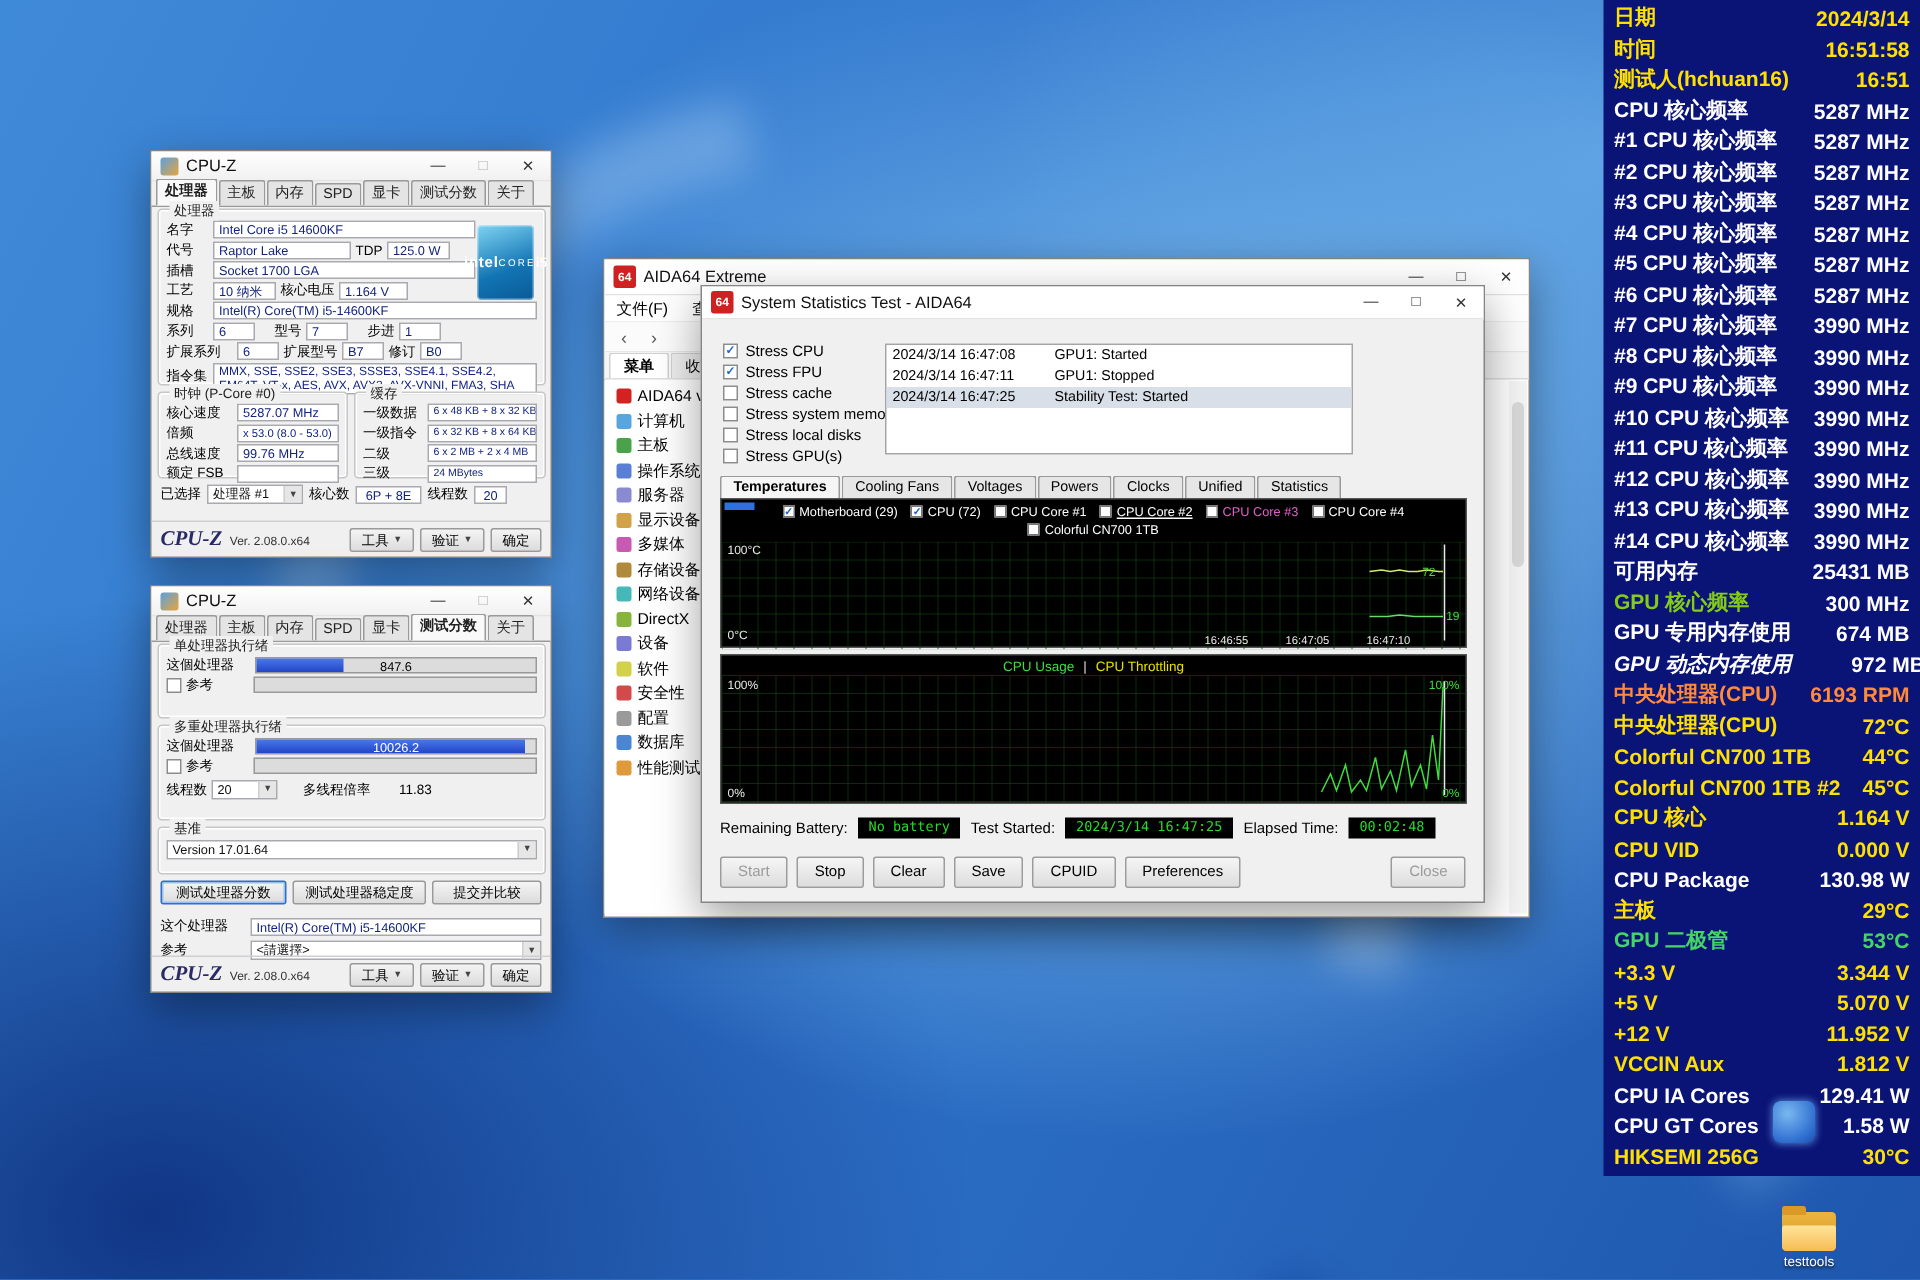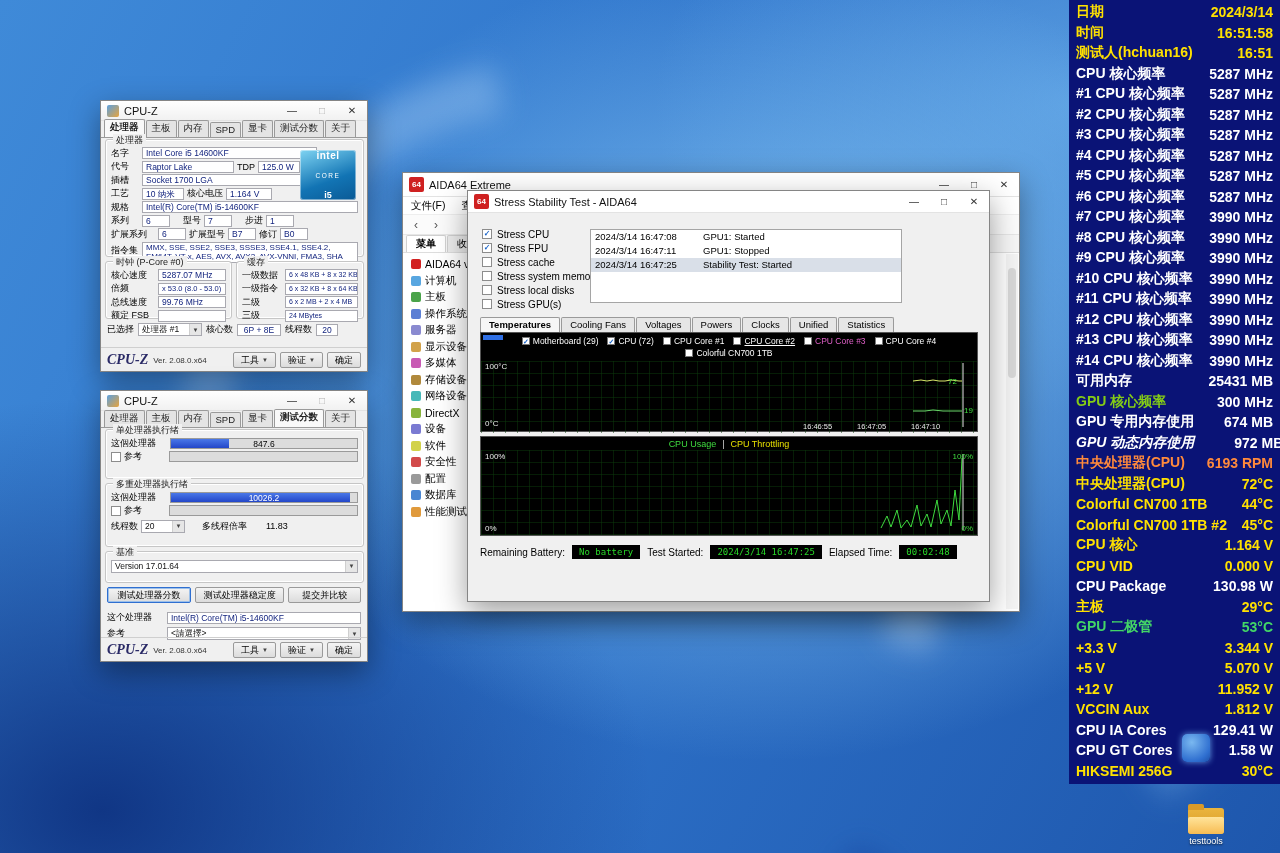--- a/index.html
+++ b/index.html
@@ -40,21 +40,21 @@
 .cz-row{display:flex;align-items:center;height:12.5px;margin:0 5px 1px;gap:3px;font-size:9px}
 .lab{color:#000;white-space:nowrap;font-size:9px}
 .fld{background:#fff;border:1px solid #a9a9b0;height:12px;line-height:10px;padding:0 3px;font-size:8.5px;color:#13247f;white-space:nowrap;overflow:hidden}
 .grow{flex:1}
 .w92{width:92px}.w42{width:42px}.w46{width:46px}.w28{width:28px}.w44{width:44px}.w22{width:22px}.w84{width:64px}
 .lw28{width:28px}.lw44{width:44px}.lw40{width:40px}
 .short{margin-right:46px}
 .instr{height:21px;white-space:normal;line-height:9.5px;font-size:8px}
 .dd{display:flex;align-items:center;background:#fff;border:1px solid #a9a9b0;height:13px;font-size:8.5px;color:#111;padding-left:3px;white-space:nowrap;overflow:hidden}
 .dd .arr{margin-left:auto;width:12px;align-self:stretch;background:#e6e6e6;border-left:1px solid #cfcfcf;display:flex;align-items:center;justify-content:center;font-size:6px;color:#444;flex:none}
-.badge{position:absolute;right:7px;top:10px;width:56px;height:50px;background:linear-gradient(160deg,#7fd4f2,#1274b4 60%,#0a5a96);border-radius:3px;color:#fff;display:flex;flex-direction:column;align-items:center;justify-content:space-between;box-shadow:inset 0 0 0 1px rgba(255,255,255,.45)}
+.badge{position:absolute;right:7px;top:10px;width:38px;height:50px;background:linear-gradient(160deg,#7fd4f2,#1274b4 60%,#0a5a96);border-radius:3px;color:#fff;display:flex;flex-direction:row;align-items:center;justify-content:center;box-shadow:inset 0 0 0 1px rgba(255,255,255,.45)}
 .badge .b1{font-size:10px;font-weight:bold;letter-spacing:.5px}
 .badge .b2{font-size:6.5px;letter-spacing:1.5px}
 .badge .b3{font-size:9px;font-weight:bold}
 .cz-foot{position:absolute;left:0;right:0;top:246px;height:25px;display:flex;align-items:center;gap:5px;padding:0 6px;border-top:1px solid #cfcfcf}
 .cz-logo{font-family:"Liberation Serif",serif;font-style:italic;font-weight:bold;font-size:14px;color:#2a2a66}
 .cz-ver{font-size:8px;color:#333}
 .cz-btn{background:linear-gradient(#f4f4f4,#dcdcdc);border:1px solid #9a9a9a;border-radius:2px;font-size:9px;height:16px;display:flex;align-items:center;justify-content:center;padding:0 7px;white-space:nowrap}
 .cz-btn .arr2{font-size:6px;margin-left:3px;color:#444}
 .cz-btn.focused{border-color:#2f6fd0;box-shadow:inset 0 0 0 1px #9cc0ea}
 .selrow{position:absolute;left:6px;right:6px;top:222px;display:flex;align-items:center;gap:4px;font-size:9px}
@@ -256,21 +256,21 @@
       </div>
     </div>
   <div class="ascroll">
     <div class="thumb"></div>
   </div>
 </div>
 
 <div class="win sst">
   <div class="tbar">
     <span class="a-ico">64</span>
-    <span class="ttl">Stress Stability Test - AIDA64</span>
+    <span class="ttl">System Statistics Test - AIDA64</span>
     <div class="wctl">
       <span class="wbtn">—</span>
       <span class="wbtn">□</span>
       <span class="wbtn">✕</span>
     </div>
   </div>
 
   <div class="chkcol">
 
       <div class="chkrow">
@@ -424,20 +424,32 @@
 
   <div class="inforow">
     <span>Remaining Battery:</span>
     <span class="blackbox">No battery</span>
     <span>Test Started:</span>
     <span class="blackbox">2024/3/14 16:47:25</span>
     <span>Elapsed Time:</span>
     <span class="blackbox">00:02:48</span>
   </div>
 
+  <div class="btnrow">
+    <span style="display:flex;gap:6px">
+
+    <span class="sbtn disabled">Start</span>
+        <span class="sbtn">Stop</span>
+        <span class="sbtn">Clear</span>
+        <span class="sbtn">Save</span>
+        <span class="sbtn">CPUID</span>
+        <span class="sbtn">Preferences</span>
+      </span>
+    <span class="sbtn closebtn disabled">Close</span>
+  </div>
 </div>
 
 <div class="win cpuz1">
   <div class="tbar">
     <span class="cz-ico"></span>
     <span class="ttl">CPU-Z</span>
     <div class="wctl">
       <span class="wbtn">—</span>
       <span class="wbtn dim">□</span>
       <span class="wbtn">✕</span>

